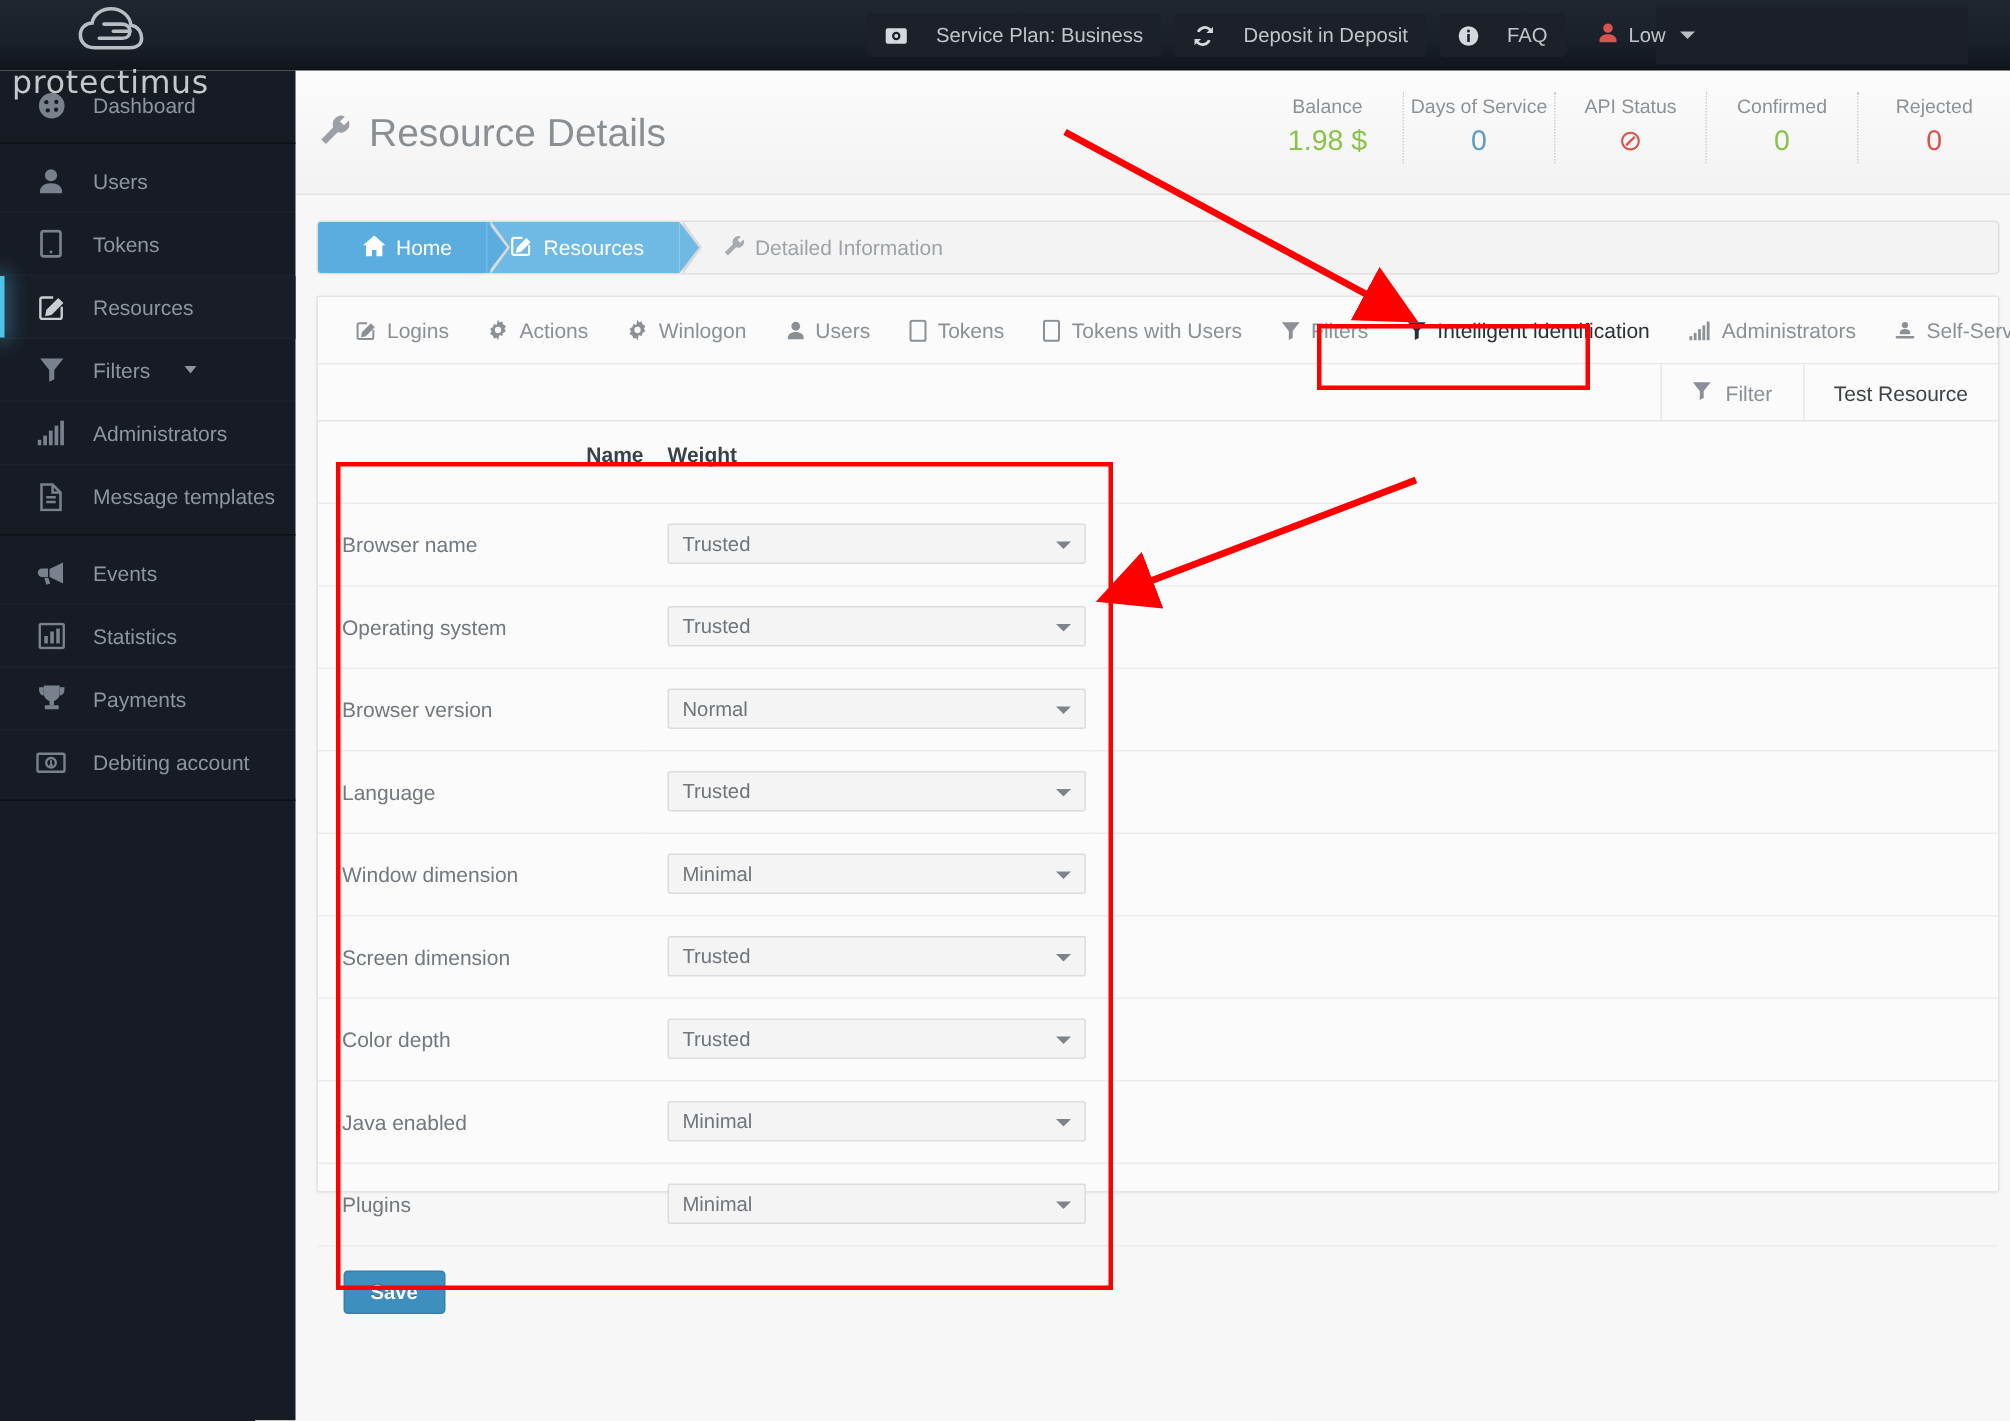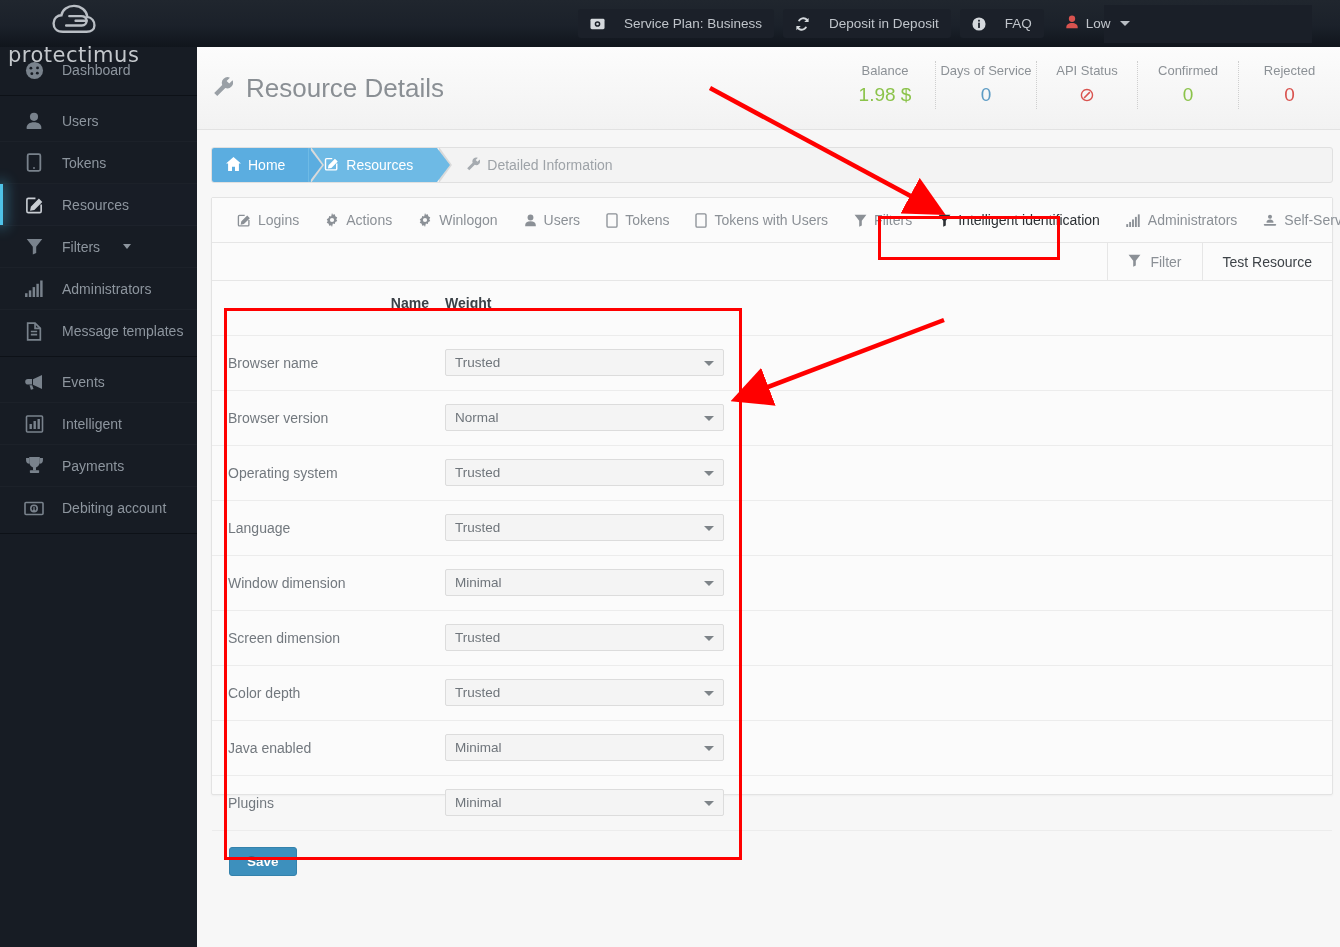--- a/index.html
+++ b/index.html
@@ -121,21 +121,21 @@
   
   .breadcrumb {
     height: 36px; background: #f3f3f3; border: 1px solid #e0e0e0;
     border-radius: 3px; display: flex; align-items: stretch;
     overflow: hidden;
   }
   .bc {
     position: relative; display: flex; align-items: center; gap: 7px;
     padding: 0 24px 0 16px; font-size: 14px; color: #fff; cursor: pointer;
   }
-  .bc.b1 { background: #5bade0; padding-left: 14px; }
+  .bc.b1 { background: #5bade0; padding-left: 30px; }
   .bc.b2 { background: #6ebae5; margin-left: -1px; }
   .bc.plain { color: #9ea3a8; background: transparent; padding-left: 28px; cursor: default; }
   .bc.b1::after, .bc.b2::after {
     content: ""; position: absolute; right: -13px; top: 0; bottom: 0;
     width: 0; height: 0; z-index: 2;
     border-top: 17px solid transparent; border-bottom: 17px solid transparent;
   }
   .bc.b1::after { border-left: 13px solid #5bade0; }
   .bc.b2::after { border-left: 13px solid #6ebae5; }
   .bc.b1::before, .bc.b2::before {
@@ -373,21 +373,21 @@
     </div>
     <div class="side-item">
       <span class="si-icon">
         <svg width="19" height="18" viewBox="0 0 18 18" fill="none" stroke="currentColor" stroke-width="1.6">
             <rect x="1" y="1" width="16" height="16" rx="1"></rect>
             <rect x="4" y="9" width="2.4" height="5" fill="currentColor" stroke="none"></rect>
             <rect x="8" y="6" width="2.4" height="8" fill="currentColor" stroke="none"></rect>
             <rect x="12" y="4" width="2.4" height="10" fill="currentColor" stroke="none"></rect>
           </svg>
       </span>
-      <span>Intelligent</span>
+      <span>Statistics</span>
     </div>
     <div class="side-item">
       <span class="si-icon">
         <svg width="19" height="19" viewBox="0 0 18 18" fill="currentColor">
             <path d="M4 1h10v5a5 5 0 0 1-10 0z"></path>
             <path d="M4 2H1v2a3.6 3.6 0 0 0 3 3.4V5.5A2 2 0 0 1 4 4z"></path>
             <path d="M14 2h3v2a3.6 3.6 0 0 1-3 3.4V5.5A2 2 0 0 0 14 4z"></path>
             <rect x="7.6" y="10" width="2.8" height="3.6"></rect>
             <rect x="4.6" y="13.4" width="8.8" height="2.6" rx="0.6"></rect>
           </svg>
@@ -594,33 +594,33 @@
           <tr>
             <td>Browser name</td>
             <td>
               <div class="sel">
                 <span>Trusted</span>
               </div>
             </td>
             <td></td>
           </tr>
           <tr>
+            <td>Operating system</td>
+            <td>
+              <div class="sel">
+                <span>Trusted</span>
+              </div>
+            </td>
+            <td></td>
+          </tr>
+          <tr>
             <td>Browser version</td>
             <td>
               <div class="sel">
                 <span>Normal</span>
-              </div>
-            </td>
-            <td></td>
-          </tr>
-          <tr>
-            <td>Operating system</td>
-            <td>
-              <div class="sel">
-                <span>Trusted</span>
               </div>
             </td>
             <td></td>
           </tr>
           <tr>
             <td>Language</td>
             <td>
               <div class="sel">
                 <span>Trusted</span>
               </div>

